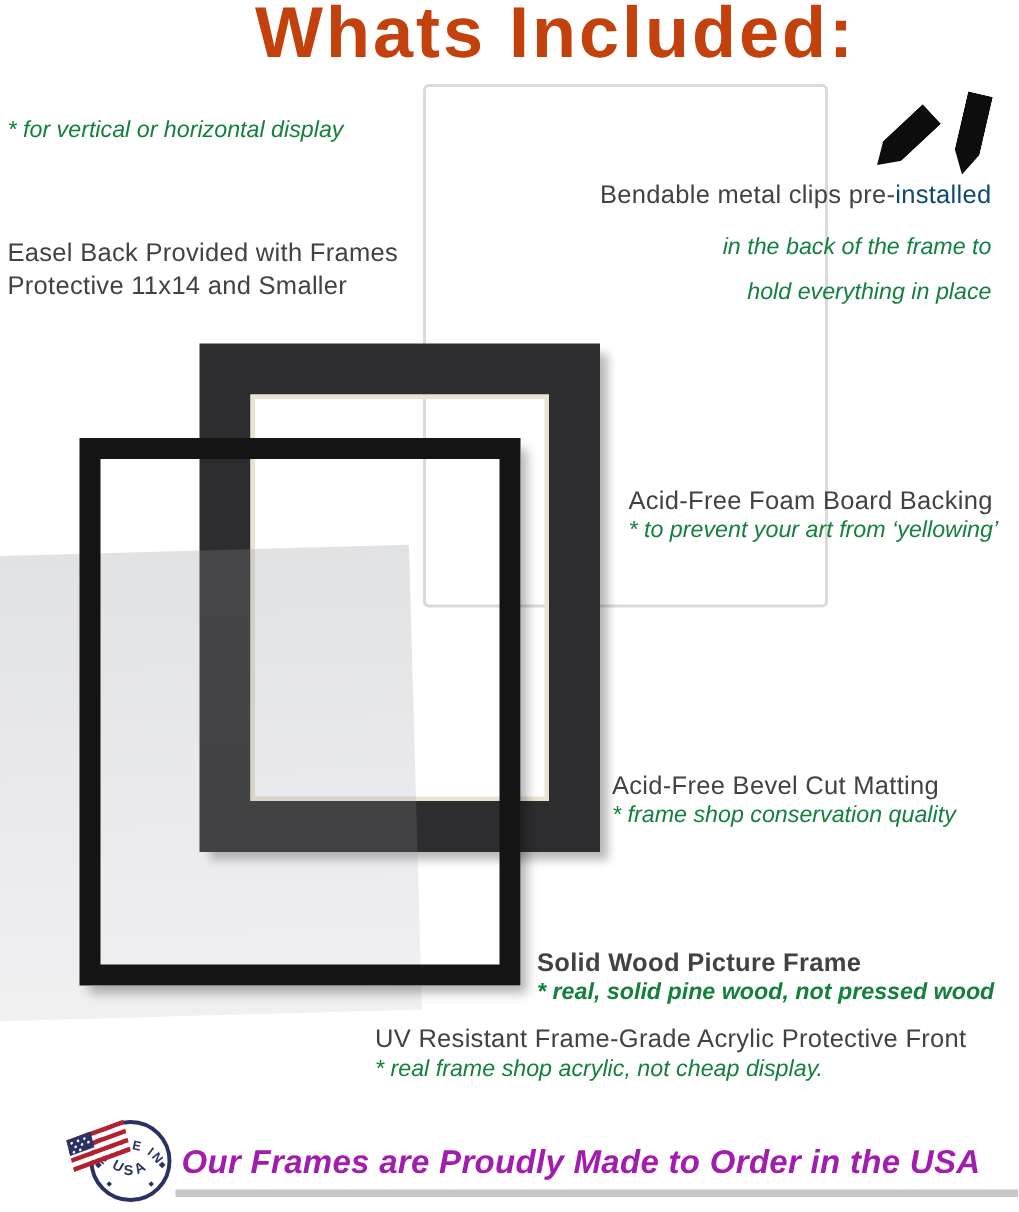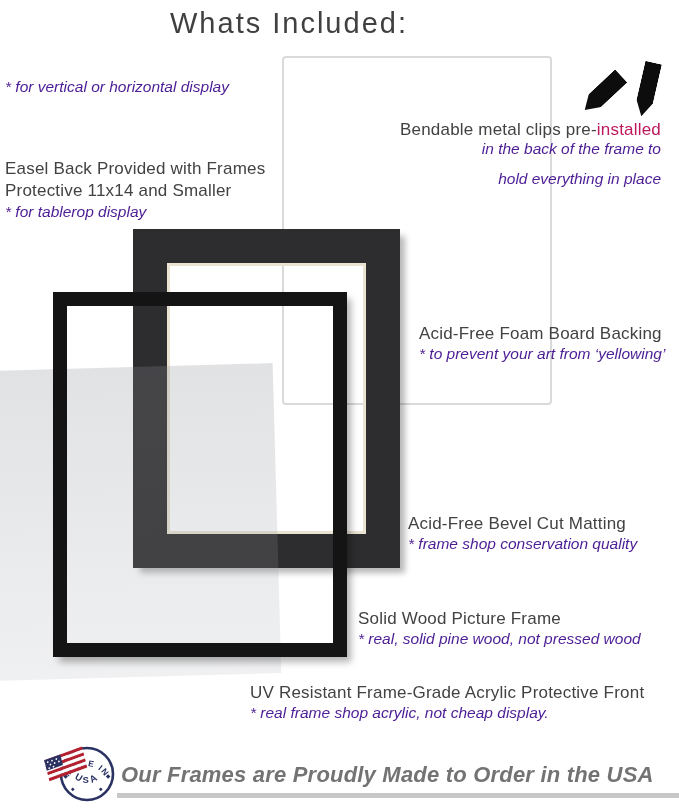--- a/index.html
+++ b/index.html
@@ -3,27 +3,27 @@
 <meta charset="utf-8">
 <style>
   html,body{margin:0;padding:0;background:#ffffff;}
   #canvas{
     position:relative;width:679px;height:808px;background:#fff;overflow:hidden;
     font-family:"Liberation Sans",sans-serif;
   }
   
   .page-title{
     position:absolute;left:170px;top:1px;margin:0;
-    font-size:29px;line-height:44px;font-weight:400;letter-spacing:2px;color:#404040;
+    font-size:48px;line-height:44px;font-weight:700;letter-spacing:2px;color:#c2410c;
   }
   .sec{position:absolute;z-index:10;}
   .sec-title{font-size:17px;line-height:20px;color:#424242;letter-spacing:.2px;white-space:nowrap;}
-  .sec-note{font-size:15.5px;line-height:18px;font-style:italic;color:#4c1d95;margin-top:1px;white-space:nowrap;}
+  .sec-note{font-size:15.5px;line-height:18px;font-style:italic;color:#15803d;margin-top:1px;white-space:nowrap;}
   .ta-right{text-align:right;}
-  .faded{color:#be185d;}
+  .faded{color:#0c4a6e;}
   
   .board{
     position:absolute;left:282px;top:56px;width:270px;height:349px;box-sizing:border-box;
     background:#ffffff;border:2px solid #dadada;border-radius:4px;z-index:1;
   }
   .mat{
     position:absolute;left:133px;top:229px;width:267px;height:339px;box-sizing:border-box;
     border:34px solid #2d2c2e;z-index:2;
     box-shadow:6px 6px 6px -1px rgba(0,0,0,0.28);
   }
@@ -40,21 +40,21 @@
   }
   .clip{
     position:absolute;background:#0d0d0d;z-index:6;
     clip-path:polygon(0 0,100% 0,100% 72%,50% 100%,0 72%);
   }
   .clip1{left:594px;top:68px;width:18px;height:50px;transform:rotate(47deg);}
   .clip2{left:639px;top:62px;width:17px;height:55px;transform:rotate(13deg);}
   
   .footer-msg{
     position:absolute;left:121px;top:762px;z-index:10;
-    font-size:22px;line-height:26px;font-weight:bold;font-style:italic;color:#737373;
+    font-size:22px;line-height:26px;font-weight:bold;font-style:italic;color:#a21caf;
     letter-spacing:.2px;white-space:nowrap;
   }
   .footer-line{
     position:absolute;left:117px;top:793px;width:562px;height:5px;background:#c7c7c7;z-index:5;
   }
   .stamp{position:absolute;left:44px;top:742px;z-index:11;}
 </style>
 </head>
 <body>
 
@@ -75,40 +75,39 @@
   <div class="clip clip1"></div>
   <div class="clip clip2"></div>
 
   <div class="sec" style="left:5px;top:77px;">
     <div class="sec-note">* for vertical or horizontal display</div>
   </div>
 
   <div class="sec" style="left:5px;top:130px;">
     <div class="sec-title" style="line-height:22px;margin-top:28px;">Easel Back Provided with Frames</div>
     <div class="sec-title" style="line-height:22px;">Protective 11x14 and Smaller</div>
-    <div class="sec-note">* for tablerop display</div>
   </div>
 
   <div class="sec ta-right" style="right:18px;top:120px;">
     <div class="sec-title"><span>Bendable metal clips pre-</span><span class="faded">installed</span></div>
-    <div class="sec-note" style="margin-top:0;">in the back of the frame to</div>
+    <div class="sec-note" style="margin-top:16px;">in the back of the frame to</div>
     <div class="sec-note" style="margin-top:12px;">hold everything in place</div>
   </div>
 
   <div class="sec" style="left:419px;top:324px;">
     <div class="sec-title">Acid-Free Foam Board Backing</div>
     <div class="sec-note">* to prevent your art from ‘yellowing’</div>
   </div>
 
   <div class="sec" style="left:408px;top:514px;">
     <div class="sec-title">Acid-Free Bevel Cut Matting</div>
     <div class="sec-note">* frame shop conservation quality</div>
   </div>
 
-  <div class="sec" style="left:358px;top:609px;">
+  <div class="sec" style="left:358px;top:632px;font-weight:bold;">
     <div class="sec-title">Solid Wood Picture Frame</div>
     <div class="sec-note">* real, solid pine wood, not pressed wood</div>
   </div>
 
   <div class="sec" style="left:250px;top:683px;">
     <div class="sec-title">UV Resistant Frame-Grade Acrylic Protective Front</div>
     <div class="sec-note">* real frame shop acrylic, not cheap display.</div>
   </div>
 
   <div class="footer-line"></div>

